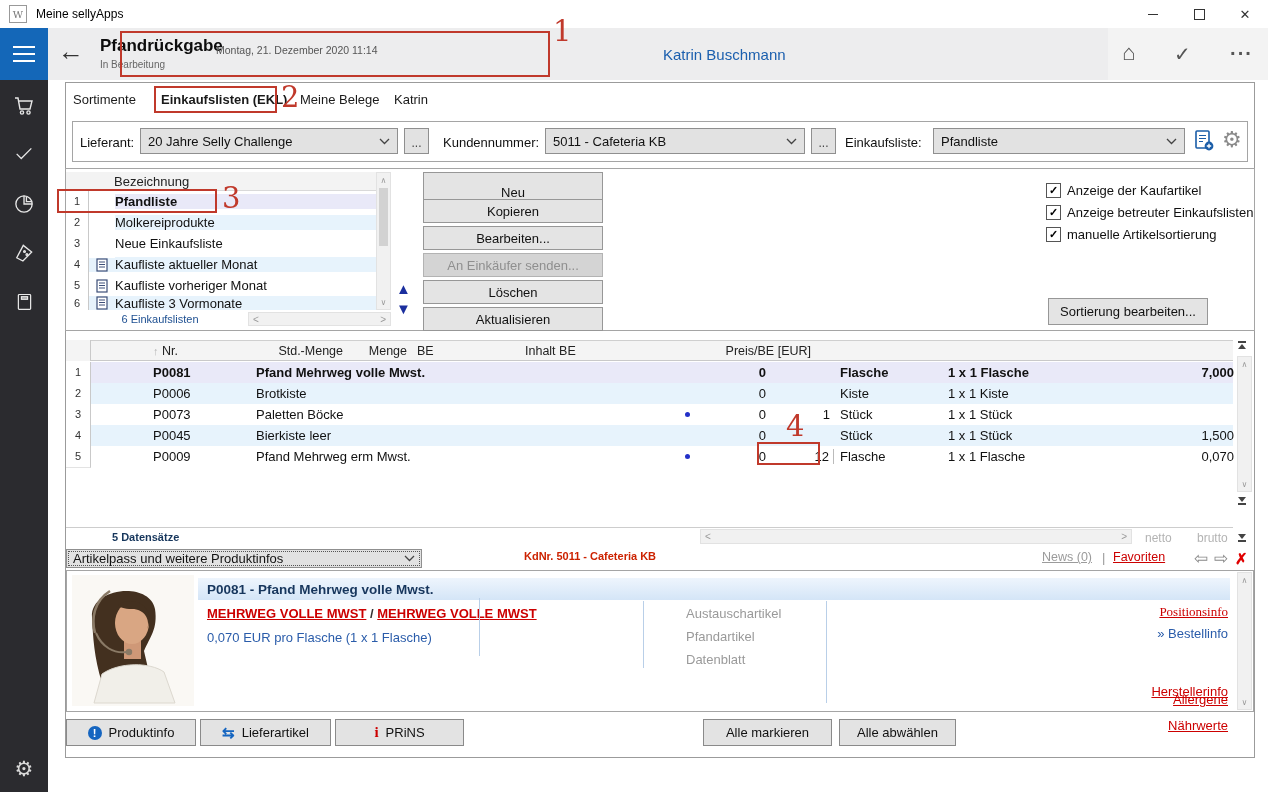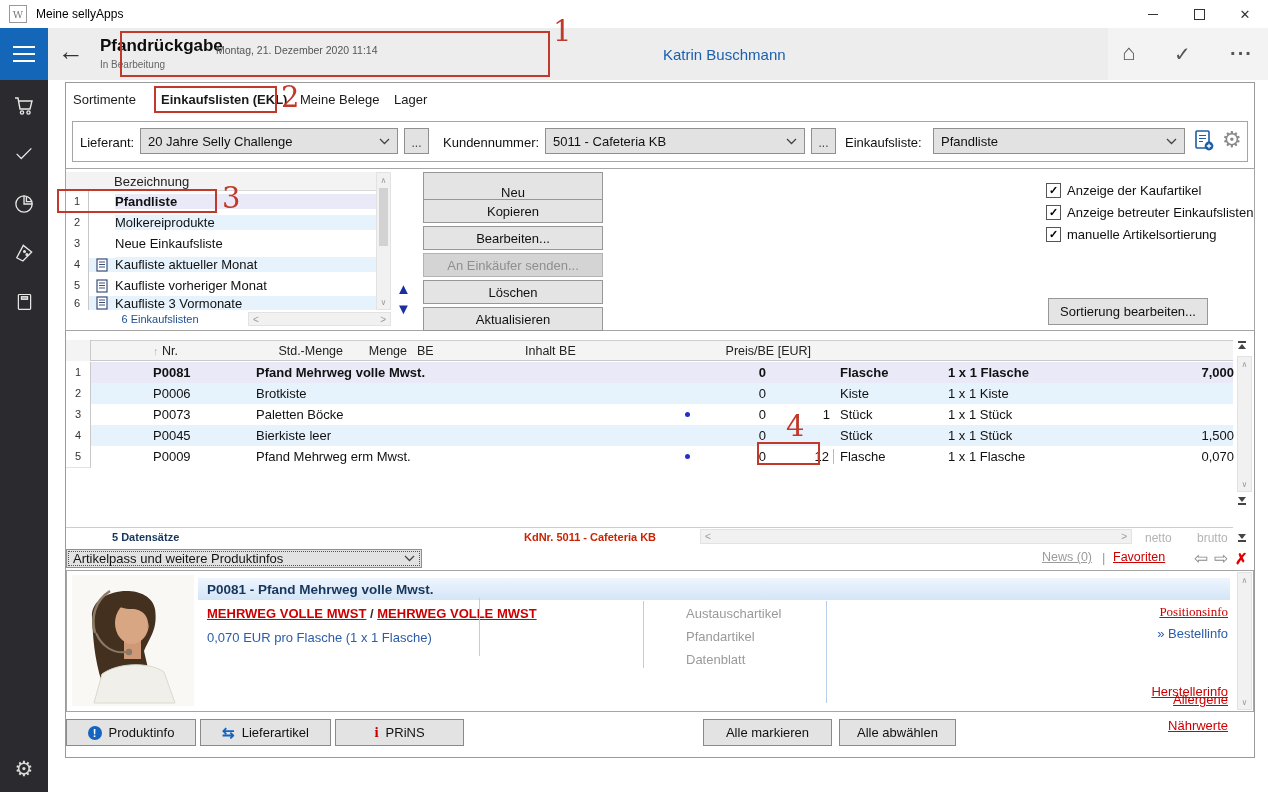--- a/index.html
+++ b/index.html
@@ -96,21 +96,21 @@
   .c-menge{width:68px;flex:none;text-align:right;padding-right:4px;box-sizing:border-box;}
   .c-be{width:110px;flex:none;padding-left:6px;box-sizing:border-box;}
   .c-inh{width:122px;flex:none;padding-left:4px;box-sizing:border-box;}
   .c-preis{width:168px;flex:none;text-align:right;}
   .dotind{width:5px;height:5px;border-radius:50%;background:#2330c8;}
   .sortmark{color:#222;font-size:11px;}
   .sortmark.faint{color:#b5b5b5;}
 
   .tfooter{left:66px;top:527px;width:1167px;height:20px;border-top:1px solid #cdcdcd;background:#fff;}
   .tf-count{left:112px;top:531px;font-size:11px;font-weight:bold;color:#16365c;}
-  .tf-cust{left:524px;top:531px;font-size:11px;font-weight:bold;color:#cc2200;}
+  .tf-cust{left:524px;top:550px;font-size:11px;font-weight:bold;color:#cc2200;}
   .tf-nb{top:531px;font-size:12px;color:#b3b3b3;}
 
   
   .infocombo{left:66px;top:549px;width:356px;height:19px;background:#e2e2e2;border:1px solid #8f8f8f;
              display:flex;align-items:center;justify-content:space-between;padding:0 6px;outline:1px dotted #555;outline-offset:-3px;}
   .newslink{color:#9b9b9b;text-decoration:underline;font-size:12.5px;}
   .favlink{color:#cc0000;text-decoration:underline;font-size:12.5px;}
   .navarrow{font-size:17px;color:#888;}
   .redx{color:#e00000;font-weight:bold;font-size:15px;}
 
@@ -212,21 +212,21 @@
   <div class="abs pgstatus">In Bearbeitung</div>
   <div class="abs pgdate">Montag, 21. Dezember 2020 11:14</div>
   <div class="abs username">Katrin Buschmann</div>
   <div class="abs hdricon" style="left:1122px;top:40px;font-size:22px;"><span>⌂</span></div>
   <div class="abs hdricon" style="left:1174px;"><span>✓</span></div>
   <div class="abs hdricon" style="left:1230px;font-weight:bold;letter-spacing:1px;"><span>···</span></div>
 
   <div class="abs tab" style="left:73px;">Sortimente</div>
   <div class="abs tab active" style="left:161px;">Einkaufslisten (EKL)</div>
   <div class="abs tab" style="left:300px;">Meine Belege</div>
-  <div class="abs tab" style="left:394px;">Lager</div>
+  <div class="abs tab" style="left:394px;">Katrin</div>
 
   <div class="abs outerbox"></div>
 
   <div class="abs filterbox"></div>
   <div class="abs flabel" style="left:80px;">Lieferant:</div>
   <div class="abs combo" style="left:140px;top:128px;width:258px;">
     <span>20 Jahre Selly Challenge</span>
     <svg width="11" height="7" viewBox="0 0 11 7">
         <polyline points="1,1 5.5,5.5 10,1" fill="none" stroke="#444" stroke-width="1.3"></polyline>
       </svg>

